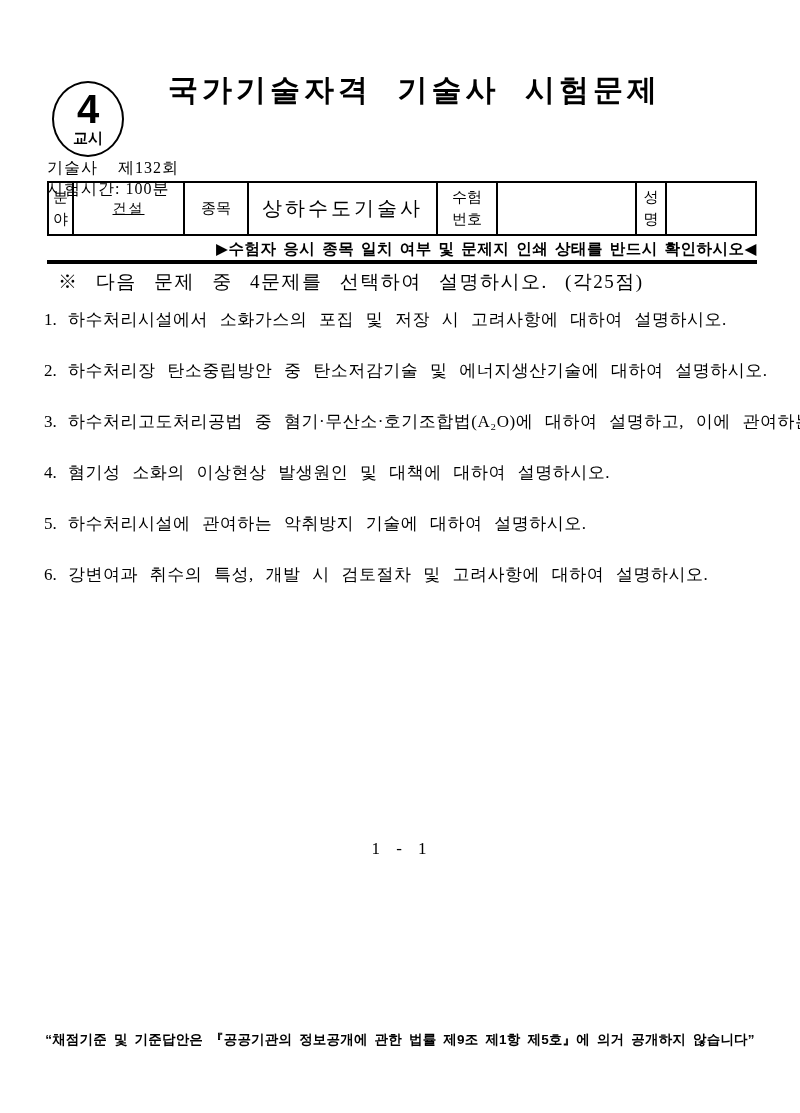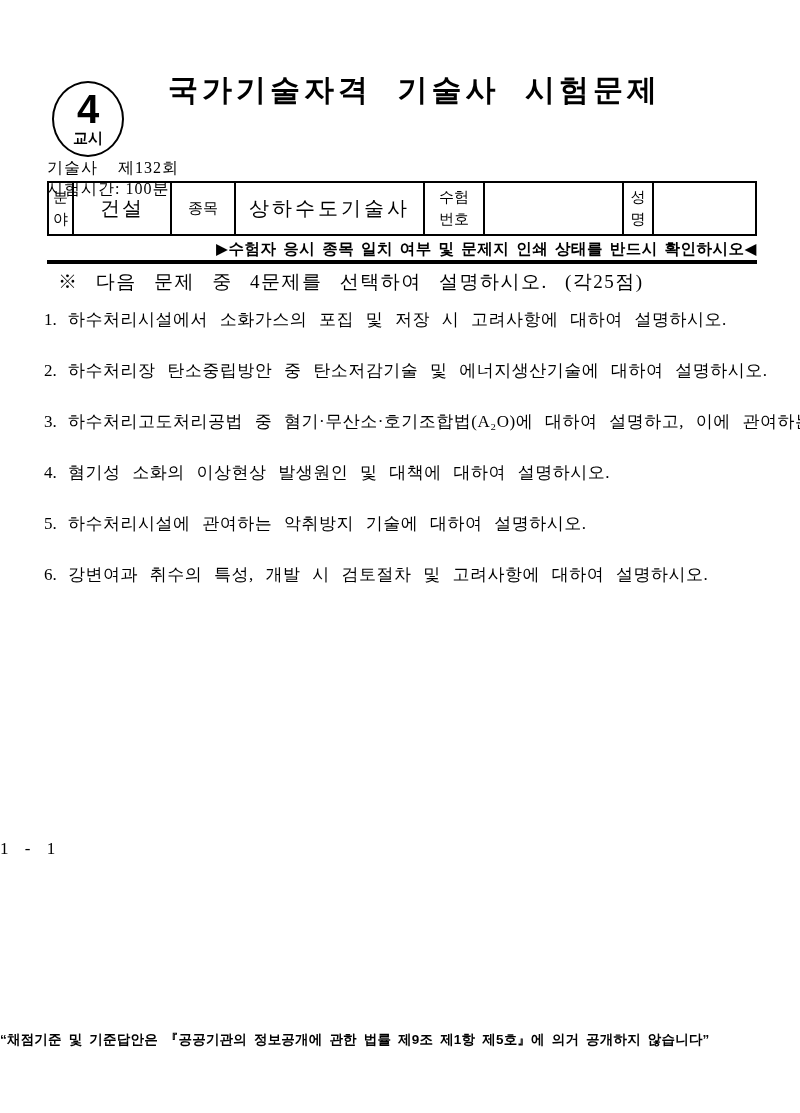--- a/index.html
+++ b/index.html
@@ -41,21 +41,21 @@
     border: 2px solid #000; box-sizing: border-box; display: flex;
   }
   .cell {
     border-right: 2px solid #000; box-sizing: border-box;
     display: flex; align-items: center; justify-content: center;
     text-align: center;
   }
   .cell:last-child { border-right: none; }
   .cell-stacked { font-size: 15px; line-height: 1.45; white-space: pre-line; letter-spacing: 0; }
   .w-field-label { width: 25px; }
-  .w-field-value { width: 98px; font-size: 20px; letter-spacing: 2px; }
+  .w-field-value { width: 111px; font-size: 14px; letter-spacing: 2px; text-decoration: underline; }
   .w-subj-label  { width: 64px; font-size: 15px; }
   .w-subj-value  { width: 189px; font-size: 20px; letter-spacing: 3px; }
   .w-examno-label{ width: 60px; }
   .w-examno-value{ width: 139px; }
   .w-name-label  { width: 30px; }
   .w-name-value  { flex: 1; }
 
   .notice {
     position: absolute; left: 47px; top: 239px; width: 710px;
     text-align: right; font-weight: bold; font-size: 15.5px;
@@ -74,25 +74,25 @@
   .questions {
     position: absolute; left: 44px; top: 303px; width: 740px;
     font-size: 17px; letter-spacing: 0.5px; word-spacing: 7px;
   }
   .question { position: relative; padding-left: 24px; margin-bottom: 17px; line-height: 34px; }
   .q-no { position: absolute; left: 0; top: 0; letter-spacing: 0; }
   .q-line { white-space: nowrap; }
 
   .page-number {
     position: absolute; left: 0; top: 839px; width: 800px;
-    text-align: left; font-size: 17px; letter-spacing: 2px; word-spacing: 8px;
+    text-align: center; font-size: 17px; letter-spacing: 2px; word-spacing: 8px;
   }
 
   .footer {
-    position: absolute; left: 0; top: 1031px; width: 687px;
+    position: absolute; left: 0; top: 1031px; width: 800px;
     text-align: center; font-weight: bold; font-size: 13.5px;
     letter-spacing: 0.2px; word-spacing: 3px; white-space: nowrap;
   }
 </style>
 </head>
 <body>
 
 <div class="page">
 
   <div class="badge">

